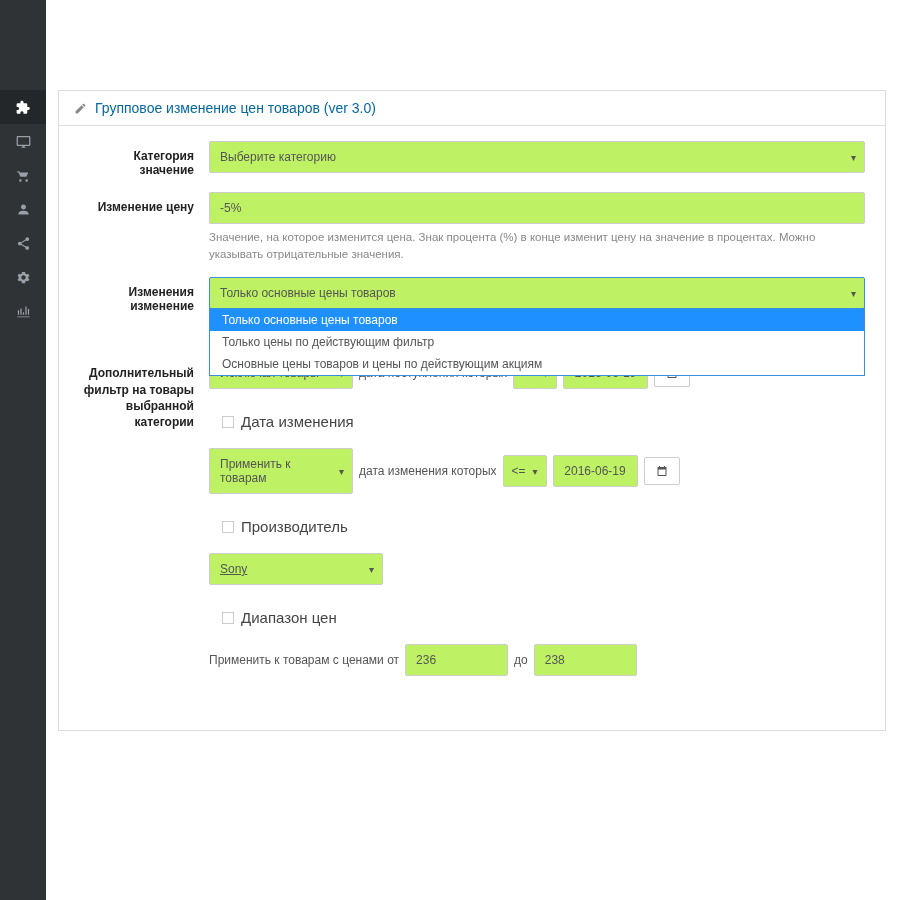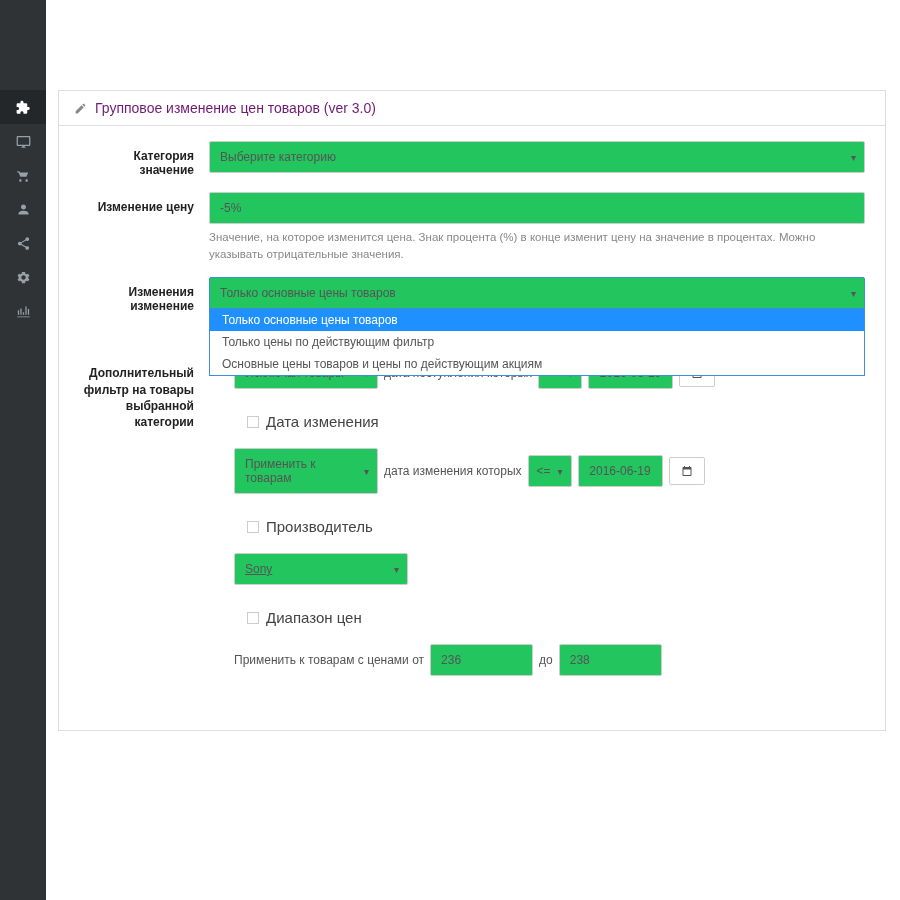--- a/index.html
+++ b/index.html
@@ -33,21 +33,21 @@
   flex: 1;
   background: #fff;
   padding-top: 90px;
   padding-left: 12px;
   padding-right: 14px;
 }
 .panel { border: 1px solid #ddd; background: #fff; }
 .panel-header {
   padding: 9px 15px;
   border-bottom: 1px solid #ddd;
-  color: #701a75;
+  color: #0369a1;
   font-size: 14px;
   display: flex;
   align-items: center;
   gap: 8px;
 }
 .panel-header svg { width: 13px; height: 13px; fill: #888; }
 .panel-body { padding: 15px 20px 15px 20px; }
 .form-row { display: flex; margin-bottom: 15px; align-items: flex-start; }
 .form-label {
   width: 130px;
@@ -55,21 +55,21 @@
   font-weight: bold;
   color: #222;
   font-size: 12px;
   padding-top: 8px;
   padding-right: 15px;
   flex-shrink: 0;
 }
 .form-control-wrap { flex: 1; position: relative; }
 .input, .select, .select-sm {
   border: 1px solid #ccc;
-  background: #22c55e;
+  background: #bef264;
   padding: 8px 10px;
   font-size: 12px;
   color: #555;
   border-radius: 2px;
   width: 100%;
   font-family: inherit;
 }
 .select, .select-sm { cursor: pointer; position: relative; padding-right: 22px; }
 .select::after, .select-sm::after, .caret::after {
   content: "▾";
@@ -123,21 +123,21 @@
   cursor: pointer;
   display: flex; align-items:center; justify-content:center;
 }
 .btn-icon svg { width:12px; height:12px; fill:#555; }
 .fixed-select { width: 144px; display:inline-flex; align-items:center; position:relative;}
 .fixed-select-sm { width: 44px; display:inline-flex; align-items:center; justify-content:center; position:relative; }
 .date-input { width: 85px; text-align:center;}
 .num-input { width: 103px; }
 .manufacturer-select { width: 174px; display:inline-block; position:relative;text-decoration:underline;}
 .rounding-select { width: 174px; display:inline-block; position:relative;}
-.spacer-row { margin-top: 44px; gap: 25px; }
+.spacer-row { margin-top: 44px; }
 </style>
 </head>
 <body>
 
 <div class="wrapper">
   <div class="sidebar">
     <div class="sidebar-item active">
       <svg viewBox="0 0 24 24">
           <path d="M20 11h-2V7c0-1.1-.9-2-2-2h-4V3.5C12 2.1 10.9 1 9.5 1S7 2.1 7 3.5V5H3c-1.1 0-2 .9-2 2v4h1.5C3.9 11 5 12.1 5 13.5S3.9 16 2.5 16H1v4c0 1.1.9 2 2 2h4v-1.5C7 19.1 8.1 18 9.5 18s2.5 1.1 2.5 2.5V22h4c1.1 0 2-.9 2-2v-4h1.5c1.4 0 2.5-1.1 2.5-2.5S21.4 11 20 11z"></path>
         </svg>

